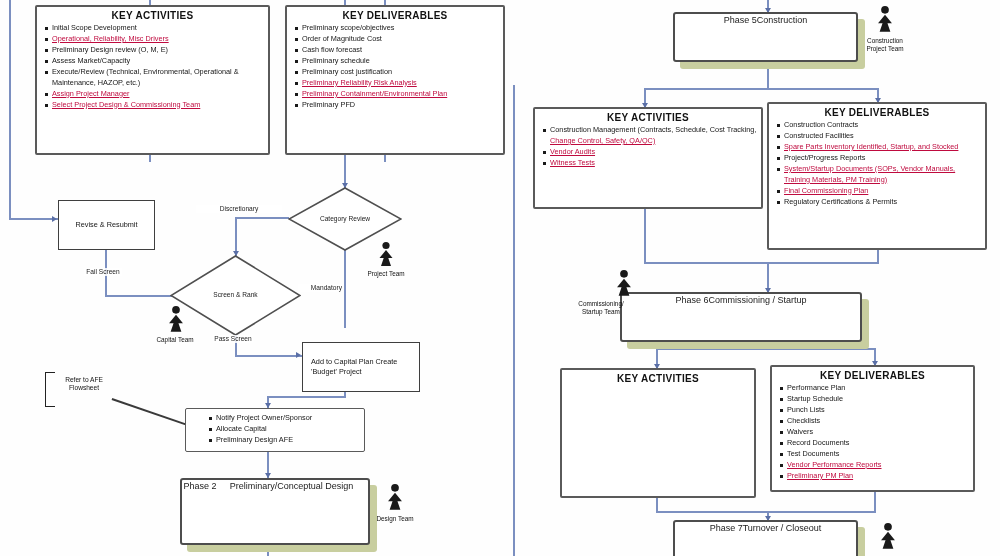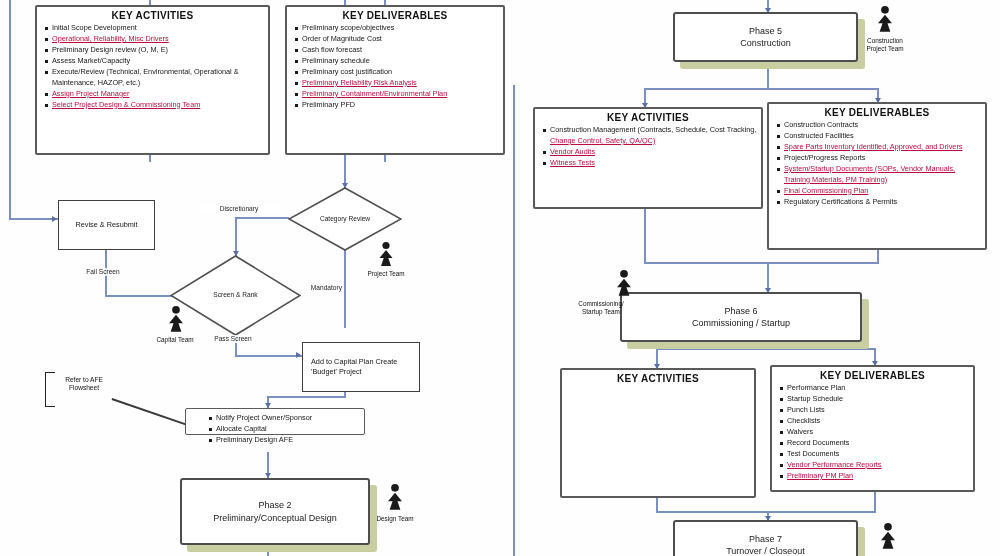--- a/index.html
+++ b/index.html
@@ -16,21 +16,21 @@
   .keybox .ktitle{text-align:center;font-size:10px;font-weight:bold;letter-spacing:.3px;padding-top:3px;color:#111;}
   .keybox ul{margin:2px 4px 2px 7px;padding:0;list-style:none;}
   .keybox li{font-size:7.3px;line-height:1.5;padding-left:8px;position:relative;color:#161616;}
   .keybox li::before{content:"";position:absolute;left:1px;top:4px;width:3px;height:3px;background:#1a1a1a;}
   .red{color:#bf0a3e !important;text-decoration:underline;}
   
   .pbox{position:absolute;background:#fff;border:1.5px solid #3f3f3f;box-sizing:border-box;
         display:flex;align-items:center;justify-content:center;text-align:center;font-size:7.3px;line-height:1.35;color:#161616;}
   
   .phase{position:absolute;background:#fff;border:2px solid #4d4d4d;border-radius:3px;box-sizing:border-box;
-         box-shadow:7px 7px 0 #c8ce9f;display:flex;flex-direction:column;align-items:center;justify-content:center;
+         box-shadow:7px 7px 0 #c8ce9f;display:flex;flex-direction:row;justify-content:center;
          text-align:center;font-size:9px;line-height:1.35;color:#222;}
   
   .dia{position:absolute;}
   .dia svg{position:absolute;left:0;top:0;}
   .dia .dtext{position:absolute;left:12%;top:0;width:76%;height:100%;display:flex;align-items:center;justify-content:center;
               text-align:center;font-size:6.6px;line-height:1.25;color:#222;}
   
   .lbl{position:absolute;font-size:6.6px;line-height:1.2;text-align:center;color:#222;background:rgba(255,255,255,.85);}
   
   .person{position:absolute;}
@@ -162,21 +162,21 @@
   <div class="lbl" style="left:213px;top:335px;width:40px;">Pass Screen</div>
 
   <div class="pbox" style="left:302px;top:342px;width:118px;height:50px;padding:2px 8px;justify-content:flex-start;text-align:left;">
     <span>Add to Capital Plan Create 'Budget' Project</span>
   </div>
 
   <div class="bracket" style="left:45px;top:372px;height:33px;"></div>
   <div class="note" style="left:58px;top:376px;width:52px;text-align:center;">Refer to AFE Flowsheet</div>
   <div class="diag" style="left:112px;top:398px;width:78px;transform:rotate(19deg);"></div>
 
-  <div class="keybox" style="left:185px;top:408px;width:180px;height:27px;border-width:1.5px;">
+  <div class="keybox" style="left:185px;top:408px;width:180px;height:44px;border-width:1.5px;">
     <ul style="margin-top:4px;margin-left:22px;">
       <li>Notify Project Owner/Sponsor</li>
       <li>Allocate Capital</li>
       <li>Preliminary Design AFE</li>
     </ul>
   </div>
 
   <div class="phase" style="left:180px;top:478px;width:190px;height:67px;">
     <span>Phase 2</span>
     <span style="width:150px;">Preliminary/Conceptual Design</span>
@@ -196,21 +196,21 @@
       <li class="red">Vendor Audits</li>
       <li class="red">Witness Tests</li>
     </ul>
   </div>
 
   <div class="keybox" style="left:767px;top:102px;width:220px;height:148px;">
     <div class="ktitle">KEY DELIVERABLES</div>
     <ul>
       <li>Construction Contracts</li>
       <li>Constructed Facilities</li>
-      <li class="red">Spare Parts Inventory Identified, Approved, and Drivers</li>
+      <li class="red">Spare Parts Inventory Identified, Startup, and Stocked</li>
       <li>Project/Progress Reports</li>
       <li class="red">System/Startup Documents (SOPs, Vendor Manuals, Training Materials, PM Training)</li>
       <li class="red">Final Commissioning Plan</li>
       <li>Regulatory Certifications &amp; Permits</li>
     </ul>
   </div>
 
   <div class="phase" style="left:620px;top:292px;width:242px;height:50px;">
     <span>Phase 6</span>
     <span>Commissioning / Startup</span>

